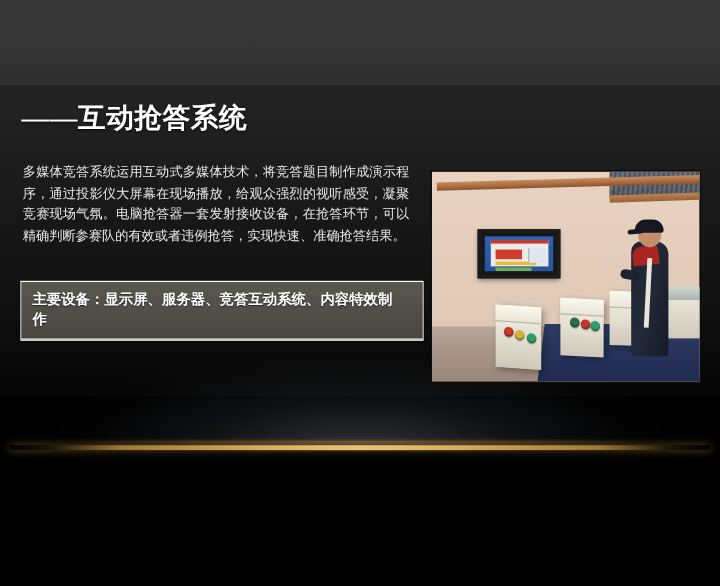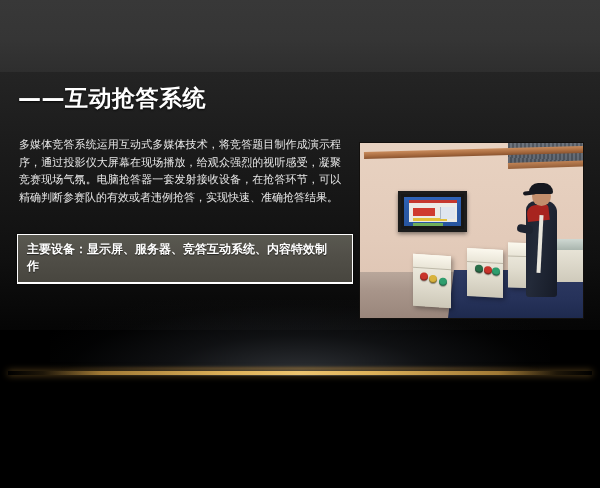--- a/index.html
+++ b/index.html
@@ -13,20 +13,21 @@
     overflow: hidden;
     font-family: "DejaVu Sans", "Liberation Sans", sans-serif;
   }
 
   #slide {
     position: relative;
     width: 600px;
     height: 438px;
     background: #000;
     overflow: hidden;
+    font-family: Liberation Serif, serif;
   }
 
   
   .bg-top {
     position: absolute;
     left: 0; top: 0;
     width: 600px;
     height: 72px;
     background: linear-gradient(180deg, #383838 0%, #353535 55%, #2e2e2e 100%);
   }

